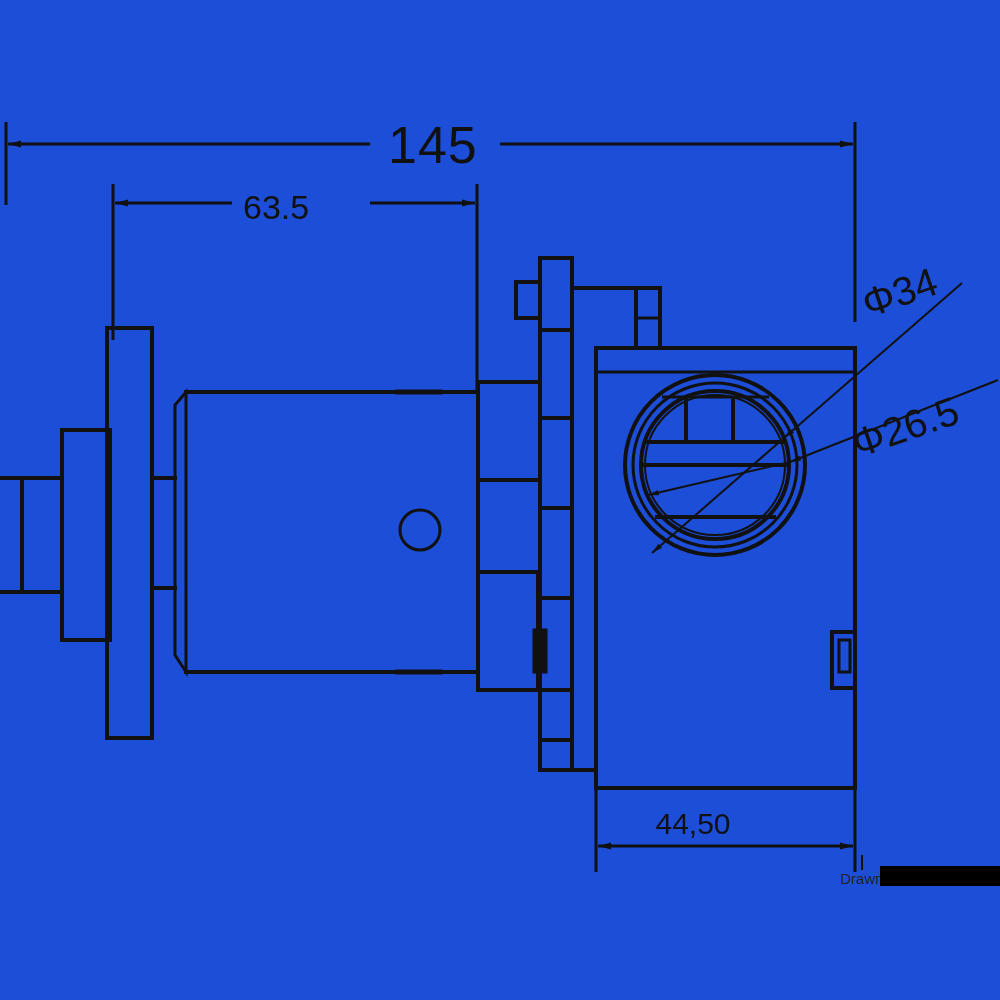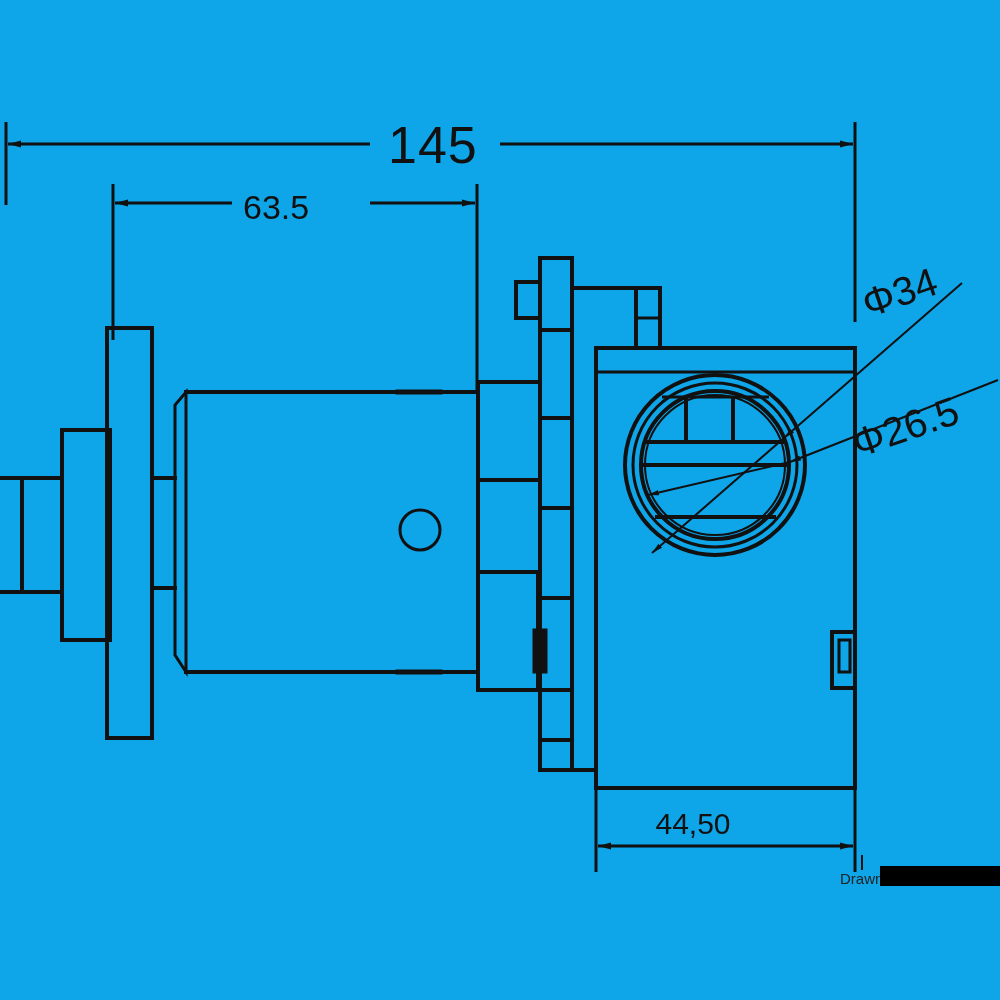--- a/index.html
+++ b/index.html
@@ -10,21 +10,21 @@
   body {
     width: 1000px;
     height: 1000px;
     font-family: "Liberation Sans", sans-serif;
     overflow: hidden;
   }
   #drawing-root {
     position: relative;
     width: 1000px;
     height: 1000px;
-    background: #0ea5e9;
+    background: #1d4ed8;
   }
   svg.cad {
     position: absolute;
     top: 0; left: 0;
     width: 1000px;
     height: 1000px;
     display: block;
   }
   .dim-text {
     font-family: "Liberation Sans", sans-serif;

